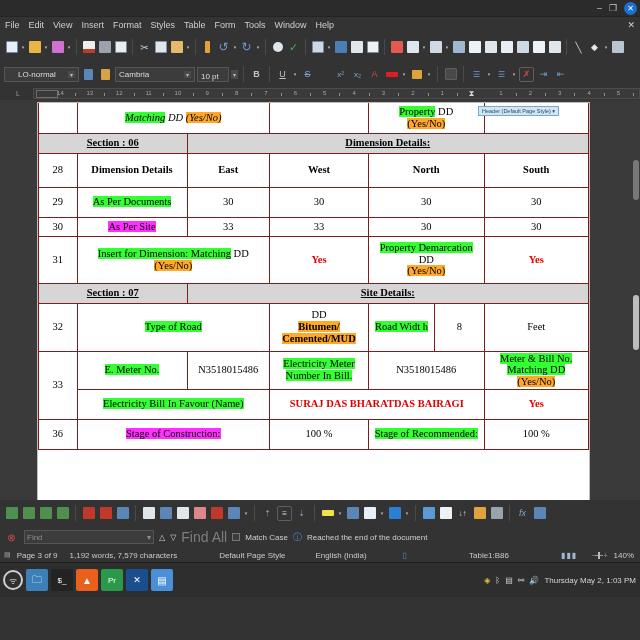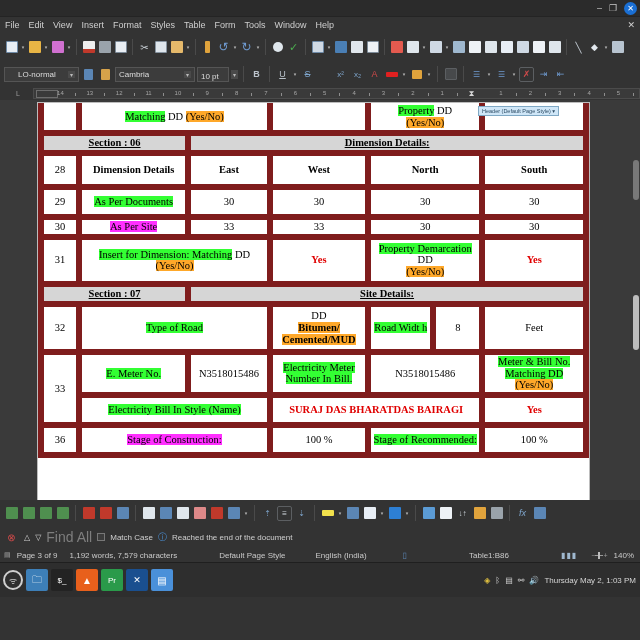--- a/index.html
+++ b/index.html
@@ -44,21 +44,21 @@
   .rtick{position:absolute;top:1px;font-size:6px;color:#a5a5a5;transform:translateX(-50%);}
   .rminor{position:absolute;top:4px;width:1px;height:3px;background:#8e8e8e;}
   .rindent{position:absolute;top:0px;font-size:8px;color:#d8d8d8;transform:translateX(-50%);}
   .rbox{position:absolute;left:2px;top:1px;width:22px;height:8px;border:1px solid #6d6d6d;}
   
   .docarea{height:400px;background:#3a3a3a;position:relative;overflow:hidden;}
   .page{position:absolute;left:37px;top:2px;width:553px;background:#fff;
      height:400px;border:1px solid #bdbdbd;}
   table.doc{border-collapse:collapse;width:100%;table-layout:fixed;
      font-family:"Liberation Serif", serif;color:#000;}
-  table.doc td{border:6px solid #7f1d1d;padding:1px 2px;text-align:center;
+  table.doc td{border:1px solid #7f1d1d;padding:1px 2px;text-align:center;
      vertical-align:middle;font-size:10.5px;line-height:1.12;}
   .hl-g{background:#33ff33;}
   .hl-o{background:#ffa829;}
   .hl-m{background:#ff2fff;}
   .red{color:#e00000;font-weight:bold;}
   .sect{background:#d6d6d6;font-weight:bold;text-decoration:underline;font-size:11px;}
   .b{font-weight:bold;}
   .hdrbtn{position:absolute;left:440px;top:3px;background:#cfe6f7;border:1px solid #7fa8c4;
      font-size:5.5px;color:#2b4a63;padding:1px 3px;white-space:nowrap;}
   .vscroll{position:absolute;right:0;top:0;width:9px;height:400px;background:#3a3a3a;}
@@ -320,21 +320,21 @@
           <col style="width:15%">
         <col style="width:18%">
           <col style="width:12%">
           <col style="width:9%">
           <col style="width:19%">
       </colgroup>
 
       <tbody>
           <tr style="height:30px;">
         <td style="border-top:none;"></td>
-        <td colspan="2" style="border-top:none;">
+        <td colspan="2" style="border-top:none;font-style:italic;">
           <span class="hl-g">Matching</span><span> DD </span><span class="hl-o">(Yes/No)</span>
         </td>
         <td style="border-top:none;"></td>
         <td colspan="2" style="border-top:none;">
           <span class="hl-g">Property</span><span> DD</span><br>
           <span class="hl-o">(Yes/No)</span>
         </td>
         <td style="border-top:none;"></td>
       </tr>
 
@@ -407,21 +407,21 @@
         <td>N3518015486</td>
         <td><span class="hl-g">Electricity Meter Number In Bill.</span></td>
         <td colspan="2">N3518015486</td>
         <td>
           <span class="hl-g">Meter &amp; Bill No. Matching DD</span><br>
           <span class="hl-o">(Yes/No)</span>
         </td>
       </tr>
 
       <tr style="height:30px;">
-        <td colspan="2"><span class="hl-g">Electricity Bill In Style (Name)</span></td>
+        <td colspan="2"><span class="hl-g">Electricity Bill In Favour (Name)</span></td>
         <td colspan="3" class="red b">SURAJ DAS BHARATDAS BAIRAGI</td>
         <td class="red">Yes</td>
       </tr>
 
       <tr style="height:30px;">
         <td>36</td>
         <td colspan="2"><span class="hl-m">Stage of Construction:</span></td>
         <td>100 %</td>
         <td colspan="2"><span class="hl-g">Stage of Recommended:</span></td>
         <td>100 %</td>
@@ -514,20 +514,24 @@
     </div>
   <div class="tsep"></div>
   <div class="ticon" style="color:#7fa6cd;font-size:9px;font-style:italic;">fx</div>
   <div class="ticon">
       <span class="ic" style="background:#5b86b5;"></span>
     </div>
 </div>
 
 <div class="findbar">
   <div class="ticon" style="color:#d04a4a;font-size:10px;">⊗</div>
+  <div class="findinput">
+    <span>Find</span>
+    <span class="cd">▾</span>
+  </div>
   <span class="fbtn">△</span>
   <span class="fbtn">▽</span>
   <span class="fdim">Find All</span>
   <span class="chk"></span>
   <span class="fbtn">Match Case</span>
   <span style="color:#4a8fd4;font-size:9px;">ⓘ</span>
   <span class="fbtn">Reached the end of the document</span>
 </div>
 
 <div class="statusbar">

